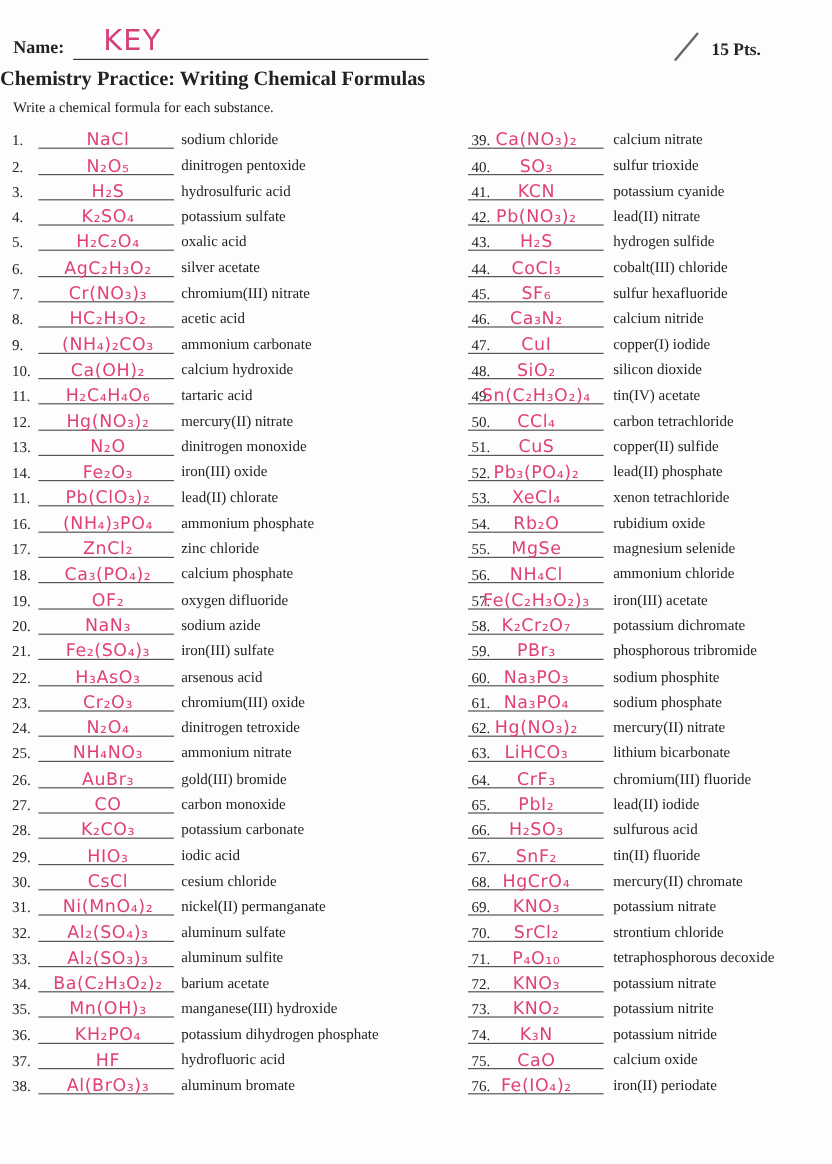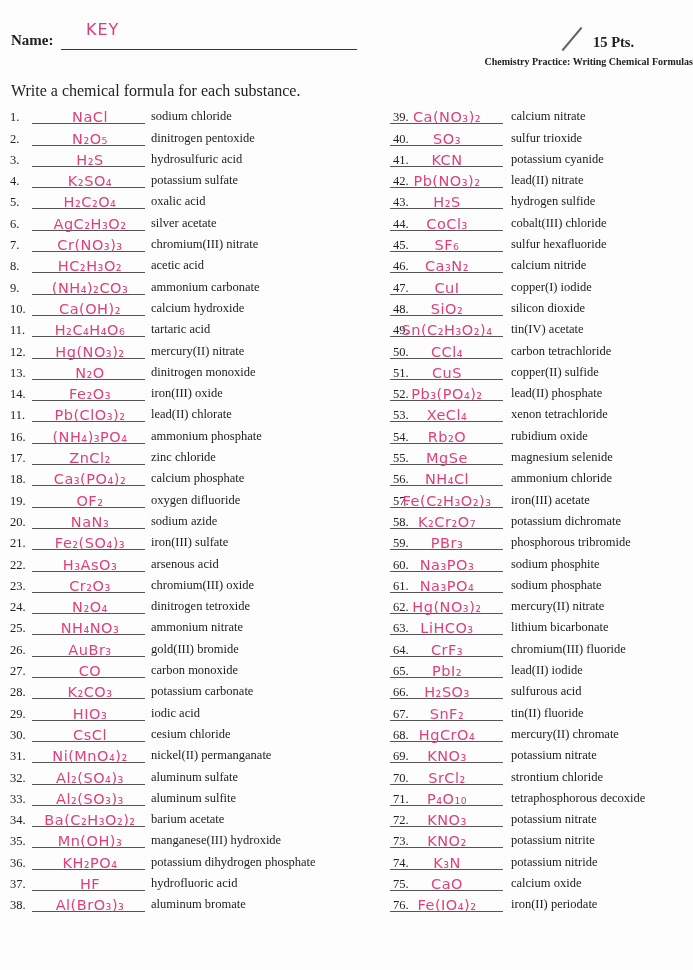--- a/index.html
+++ b/index.html
@@ -35,21 +35,21 @@
       top: 27px;
       width: 296px;
       border-bottom: 1.2px solid #333;
       height: 0;
     }
     .name-value {
       position: absolute;
       left: 75px;
       top: -2px;
       font-family: "DejaVu Sans", sans-serif;
-      font-size: 16px;
+      font-size: 24px;
       color: #d6407a;
       letter-spacing: 1px;
       font-weight: normal;
     }
     .score-slash {
       position: absolute;
       left: 560px;
       top: 2px;
       width: 2px;
       height: 30px;
@@ -62,29 +62,29 @@
       left: 582px;
       top: 12px;
       font-weight: bold;
       font-size: 14.5px;
     }
     .title {
       position: absolute;
       left: 0;
       width: 693px;
       top: 56px;
-      text-align: right;
+      text-align: left;
       font-weight: bold;
-      font-size: 10px;
+      font-size: 17px;
     }
     .instructions {
       position: absolute;
       left: 11px;
       top: 82px;
-      font-size: 16px;
+      font-size: 12px;
       text-align: right;
     }
     .column {
       position: absolute;
       top: 106px;
     }
     .col-left { left: 10px; }
     .col-right { left: 365px; }
     .row {
       position: relative;

